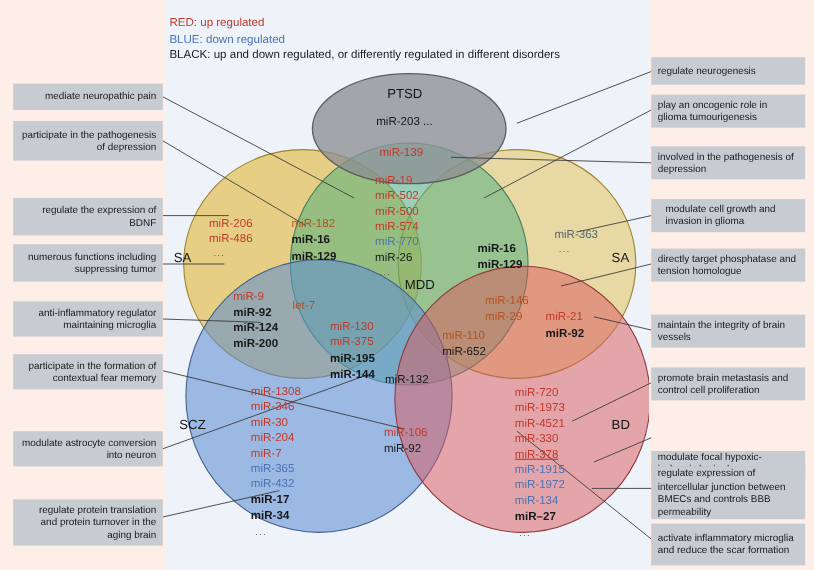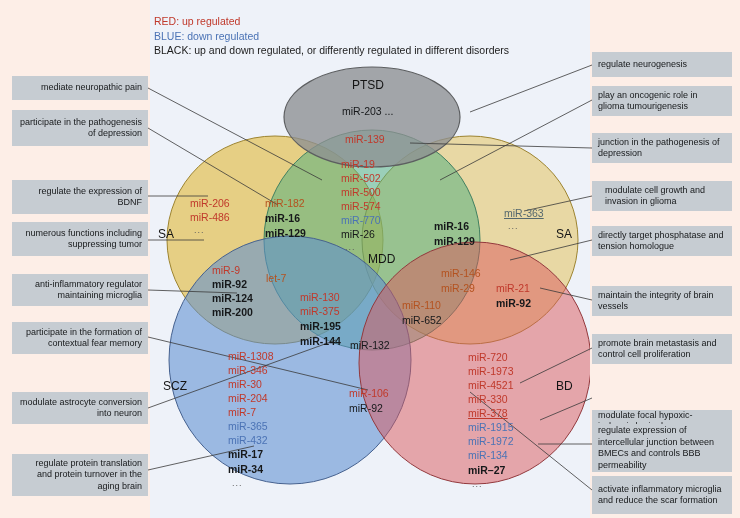--- a/index.html
+++ b/index.html
@@ -144,21 +144,21 @@
   <div class="vtext red" style="left:300px;top:290px;">miR-130</div>
   <div class="vtext red" style="left:300px;top:304px;">miR-375</div>
   <div class="vtext black" style="left:300px;top:319px;">miR-195</div>
   <div class="vtext black" style="left:300px;top:334px;">miR-144</div>
 
   <div class="vtext plain" style="left:350px;top:338px;">miR-132</div>
 
   <div class="vtext black" style="left:434px;top:219px;">miR-16</div>
   <div class="vtext black" style="left:434px;top:234px;">miR-129</div>
 
-  <div class="vtext grayblue" style="left:504px;top:206px;text-decoration:underline;">miR-363</div>
+  <div class="vtext grayblue" style="left:504px;top:206px;">miR-363</div>
   <div class="vtext dots" style="left:508px;top:219px;font-size:9px;">...</div>
   <div class="vtext setlabel" style="left:556px;top:227px;">SA</div>
 
   <div class="vtext orange" style="left:441px;top:266px;">miR-146</div>
   <div class="vtext orange" style="left:441px;top:281px;">miR-29</div>
 
   <div class="vtext red" style="left:496px;top:281px;">miR-21</div>
   <div class="vtext black" style="left:496px;top:296px;">miR-92</div>
 
   <div class="vtext orange" style="left:402px;top:298px;">miR-110</div>
@@ -216,21 +216,21 @@
       <span>regulate protein translation and protein turnover in the aging brain</span>
     </div>
 
   <div class="ann right" style="top:52px;height:25px;">
       <span>regulate neurogenesis</span>
     </div>
   <div class="ann right" style="top:86px;height:30px;">
       <span>play an oncogenic role in glioma tumourigenesis</span>
     </div>
   <div class="ann right" style="top:133px;height:30px;">
-      <span>junction in the pathogenesis of depression</span>
+      <span>involved in the pathogenesis of depression</span>
     </div>
   <div class="ann right" style="top:181px;height:30px;padding-left:13px;">
       <span>modulate cell growth and invasion in glioma</span>
     </div>
   <div class="ann right" style="top:226px;height:30px;">
       <span>directly target phosphatase and tension homologue</span>
     </div>
   <div class="ann right" style="top:286px;height:30px;">
       <span>maintain the integrity of brain vessels</span>
     </div>

